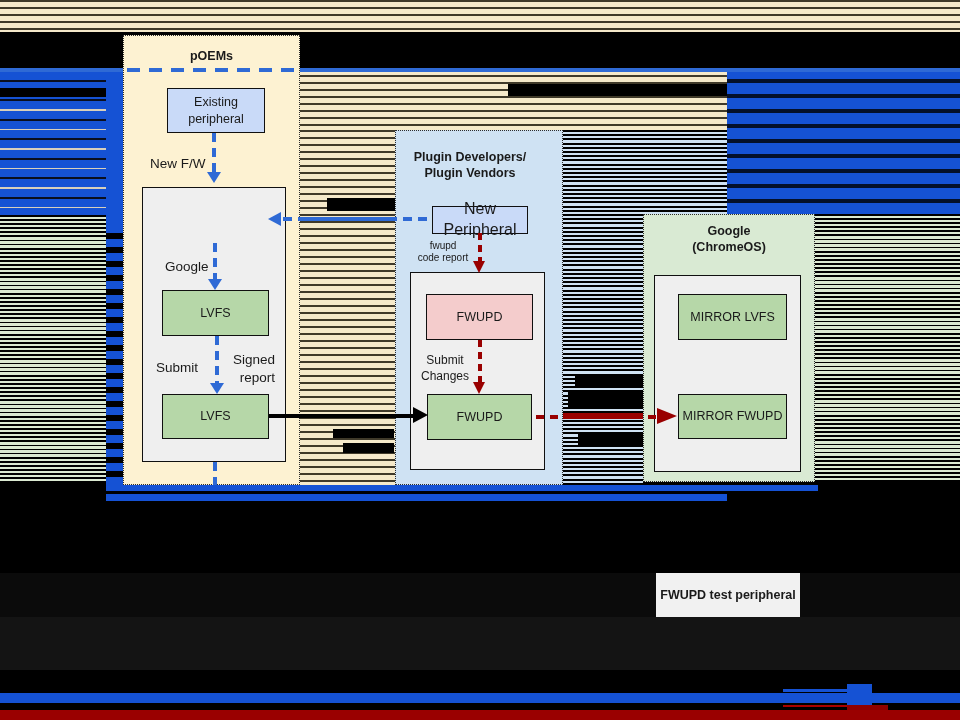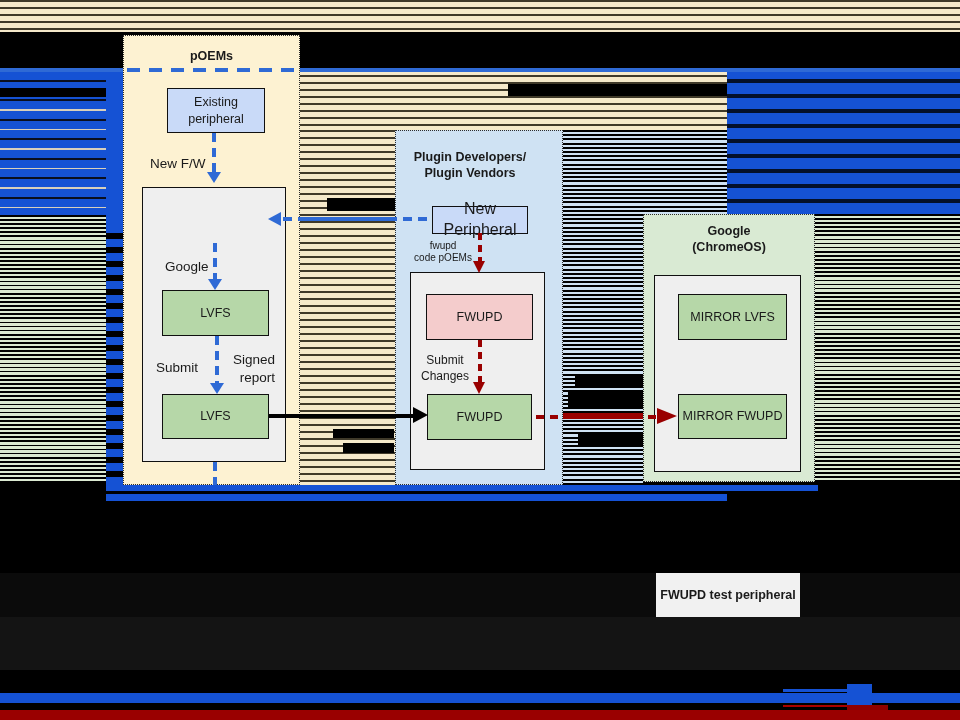--- a/index.html
+++ b/index.html
@@ -122,21 +122,21 @@
   <div class="box" style="left:432px;top:206px;width:96px;height:28px;background:var(--box_blue,#c9daf8);font-size:16px">
     <span>New Peripheral</span>
   </div>
 
   <div class="ln dashH" style="left:283px;top:217px;width:150px"></div>
   <div class="ln solidblue" style="left:300px;top:217px;width:97px;height:4px"></div>
   <div class="tri lfb" style="left:268px;top:212px"></div>
 
   <div class="lbl" style="left:411px;top:240px;width:64px;font-size:10px;text-align:center;line-height:1.2">
     <div>fwupd</div>
-    <div>code pOEMs</div>
+    <div>code report</div>
   </div>
   <div class="ln dashVr" style="left:478px;top:233px;height:29px"></div>
   <div class="tri dnr" style="left:473px;top:261px"></div>
 
   <div class="inner" style="left:410px;top:272px;width:135px;height:198px"></div>
 
   <div class="box" style="left:426px;top:294px;width:107px;height:46px;background:var(--box_pink,#f4cccc)">
     <span>FWUPD</span>
   </div>
 

